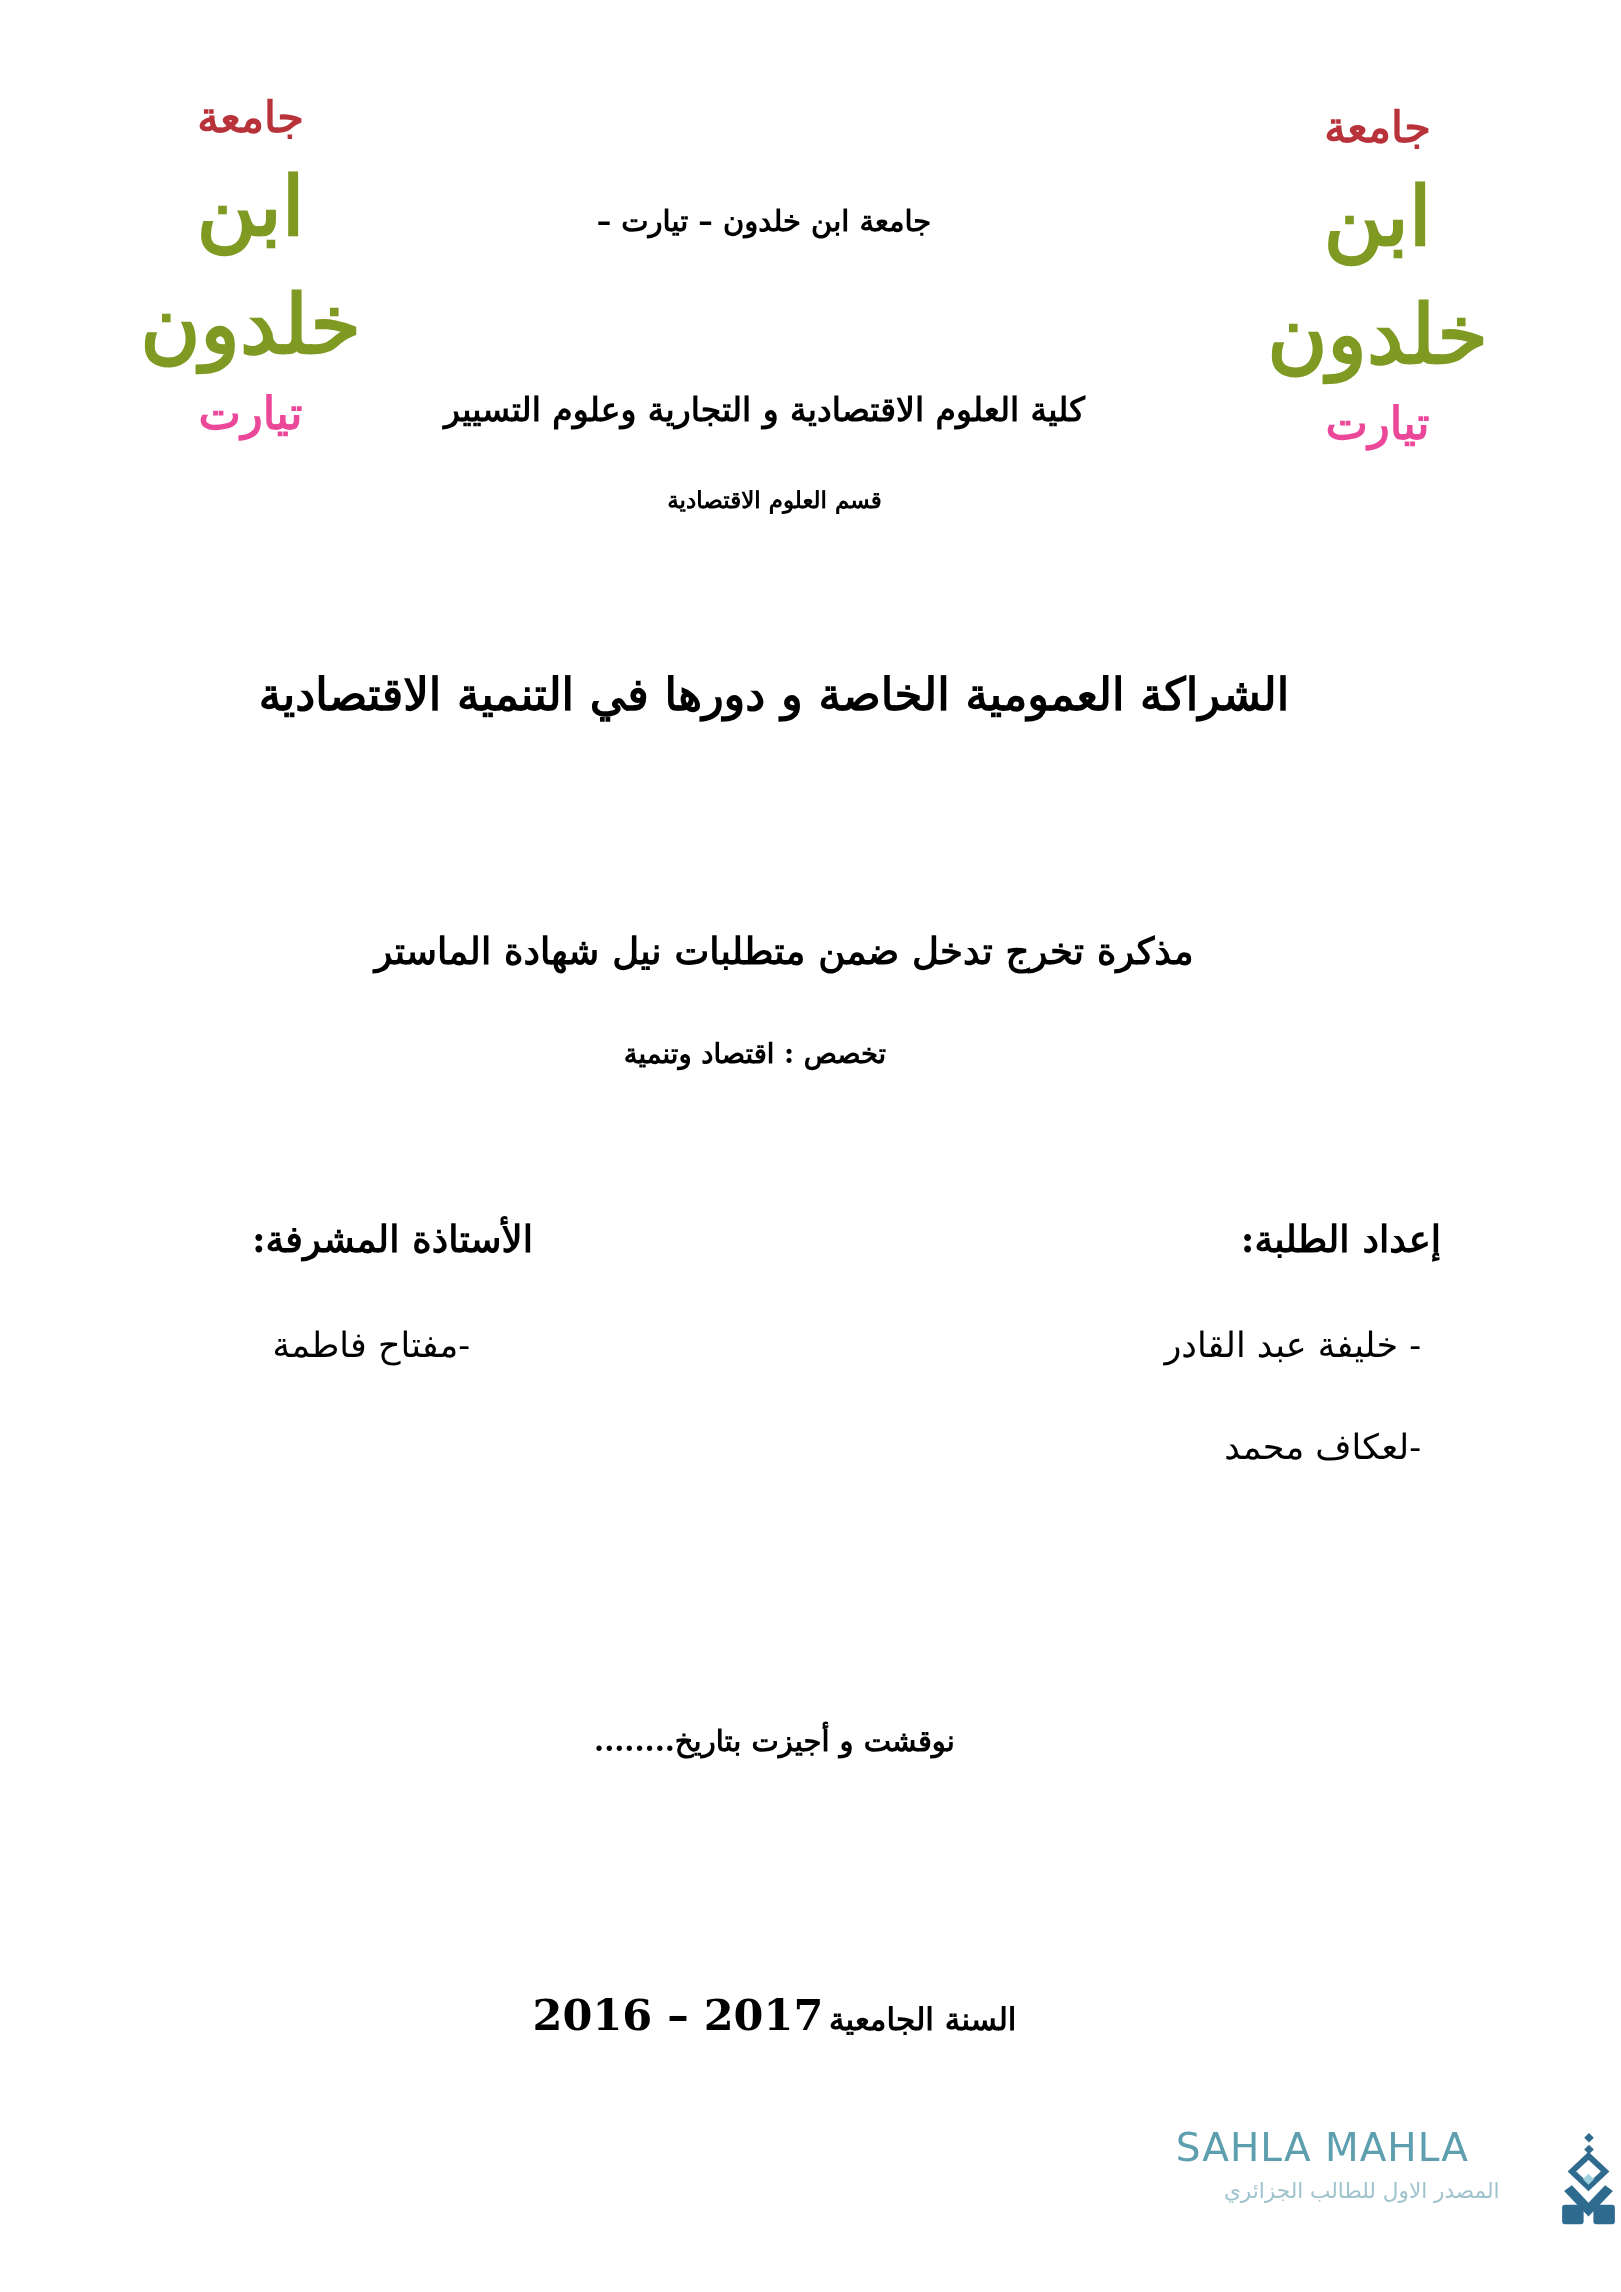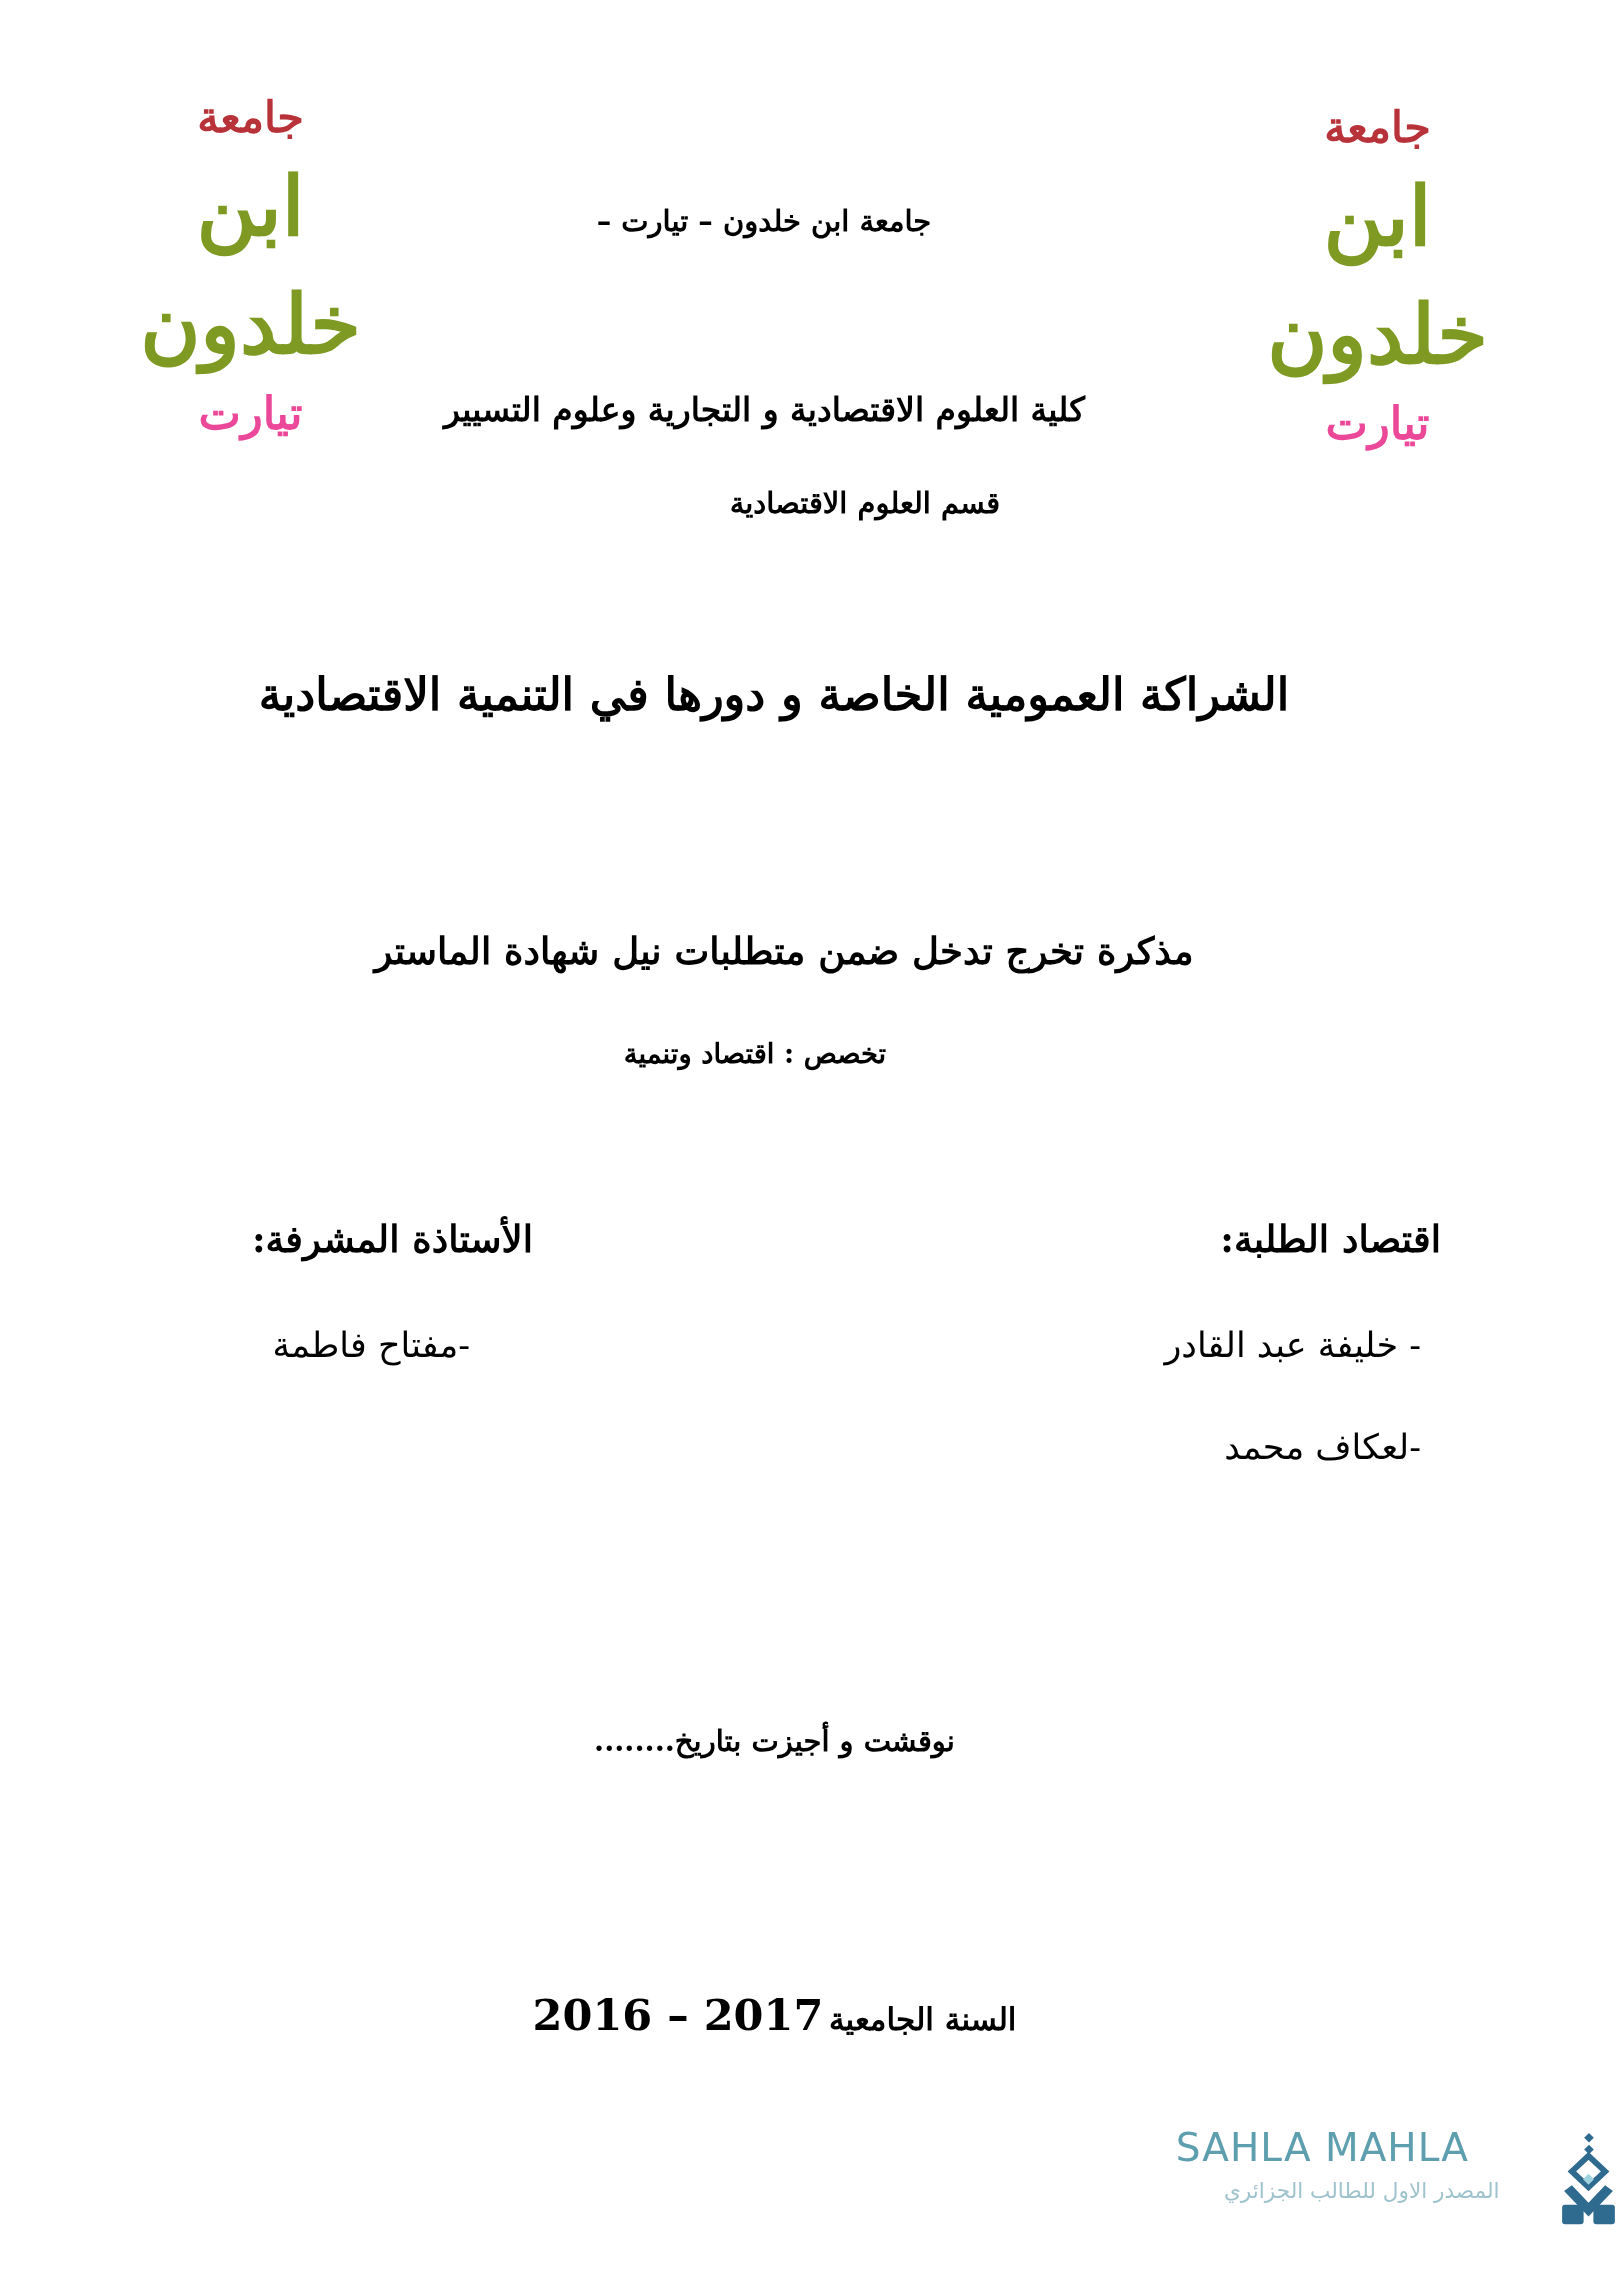--- a/index.html
+++ b/index.html
@@ -99,29 +99,29 @@
 <div class="abs logo" style="left:1201px; top:69px;">
   <span class="l-top">جامعة</span>
   <span class="l-mid">ابن خلدون</span>
   <span class="l-bot">تيارت</span>
 </div>
 
 <div class="abs rtl bold" style="left:529px; width:470px; top:204px; text-align:center; font-size:29px; white-space:nowrap;">جامعة ابن خلدون – تيارت –</div>
 
 <div class="abs rtl bold" style="left:392px; width:745px; top:390px; text-align:center; font-size:33px; white-space:nowrap;">كلية العلوم الاقتصادية و التجارية وعلوم التسيير</div>
 
-<div class="abs rtl bold" style="left:549px; width:451px; top:486px; text-align:right; font-size:29px; white-space:nowrap;">قسم العلوم الاقتصادية</div>
+<div class="abs rtl bold" style="left:549px; width:451px; top:486px; text-align:center; font-size:23px; white-space:nowrap;">قسم العلوم الاقتصادية</div>
 
 <div class="abs rtl bold" style="left:186px; width:1176px; top:668px; text-align:center; font-size:45px; white-space:nowrap;">الشراكة العمومية الخاصة و دورها في التنمية الاقتصادية</div>
 
 <div class="abs rtl bold" style="left:294px; width:980px; top:929px; text-align:center; font-size:37px; white-space:nowrap;">مذكرة تخرج تدخل ضمن متطلبات نيل شهادة الماستر</div>
 
 <div class="abs rtl bold" style="left:549px; width:412px; top:1037px; text-align:center; font-size:27.4px; white-space:nowrap;">تخصص : اقتصاد وتنمية</div>
 
-<div class="abs rtl bold" style="left:1078px; width:363px; top:1217px; text-align:right; font-size:37px; white-space:nowrap;">اقتصاد الطلبة:</div>
+<div class="abs rtl bold" style="left:1078px; width:363px; top:1217px; text-align:right; font-size:37px; white-space:nowrap;">إعداد الطلبة:</div>
 
 <div class="abs rtl bold" style="left:200px; width:333px; top:1217px; text-align:right; font-size:37px; white-space:nowrap;">الأستاذة المشرفة:</div>
 
 <div class="abs rtl" style="left:1029px; width:392px; top:1325px; text-align:right; font-size:35px; white-space:nowrap;">- خليفة عبد القادر</div>
 
 <div class="abs rtl" style="left:196px; width:274px; top:1325px; text-align:right; font-size:35px; white-space:nowrap;">-مفتاح فاطمة</div>
 
 <div class="abs rtl" style="left:1029px; width:392px; top:1427px; text-align:right; font-size:35px; white-space:nowrap;">-لعكاف محمد</div>
 
 <div class="abs rtl bold" style="left:510px; width:529px; top:1717px; text-align:center; font-size:29px; white-space:nowrap;margin-top:7px;">نوقشت و أجيزت بتاريخ........</div>

